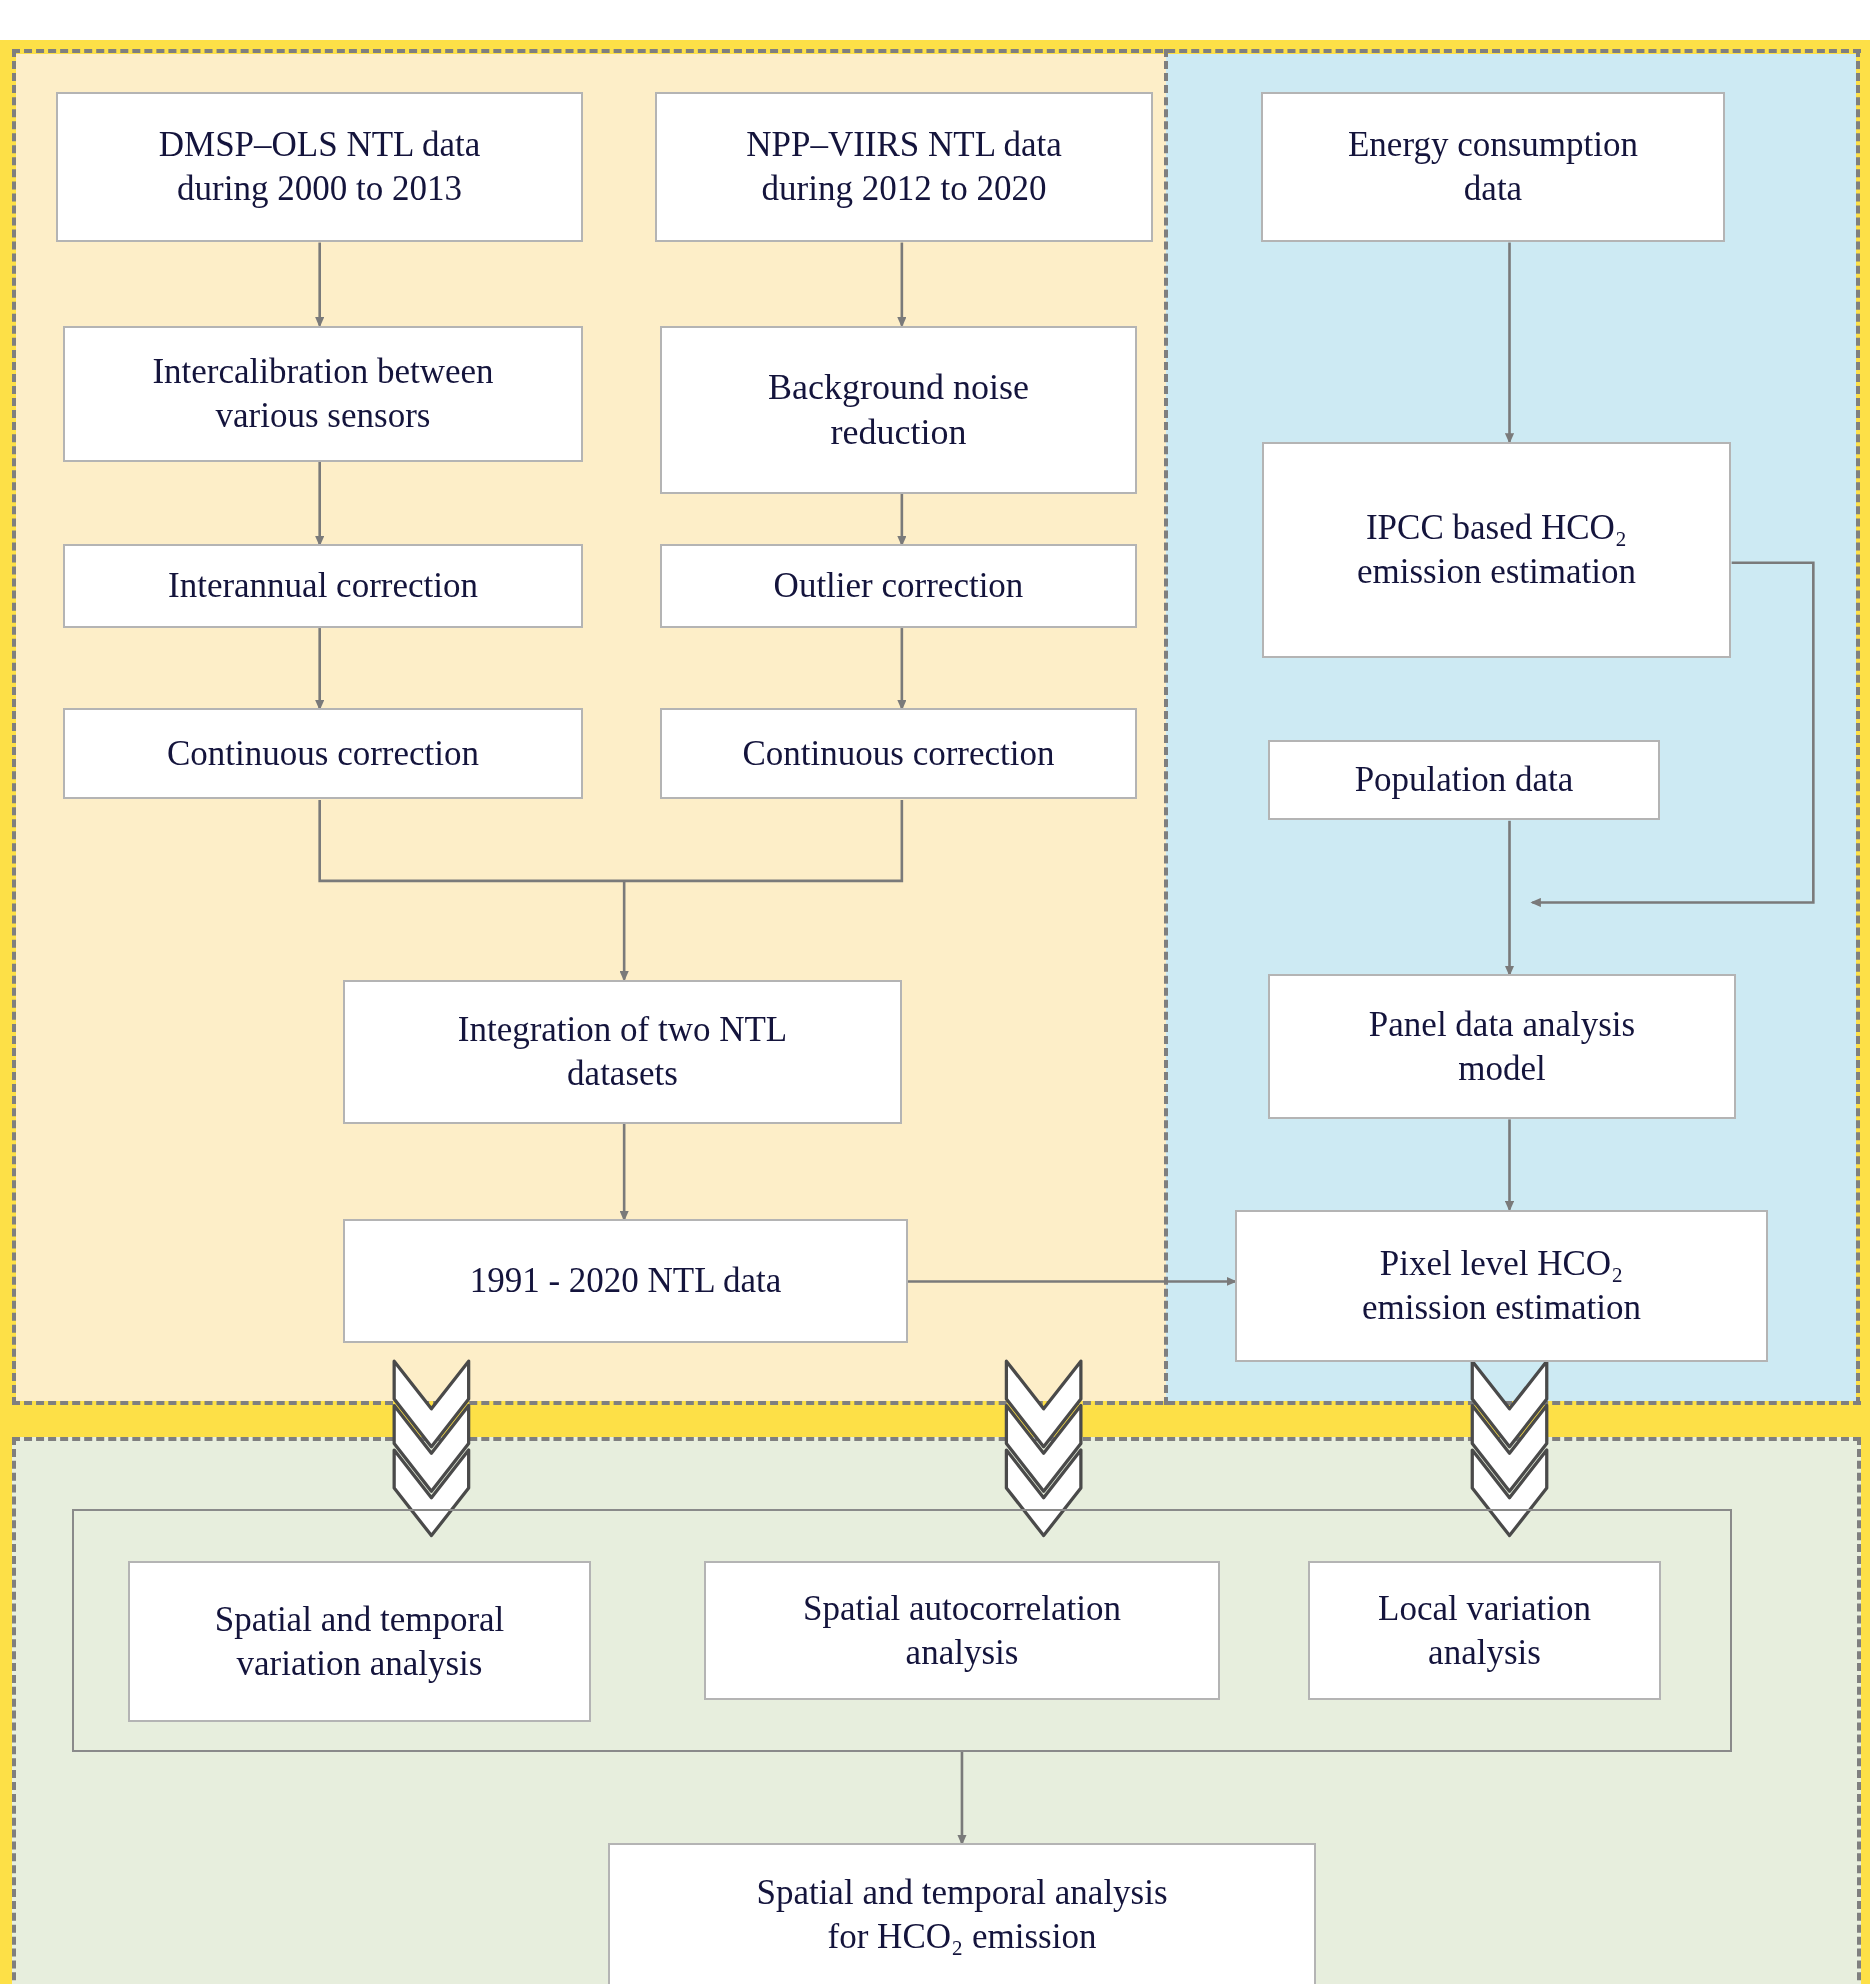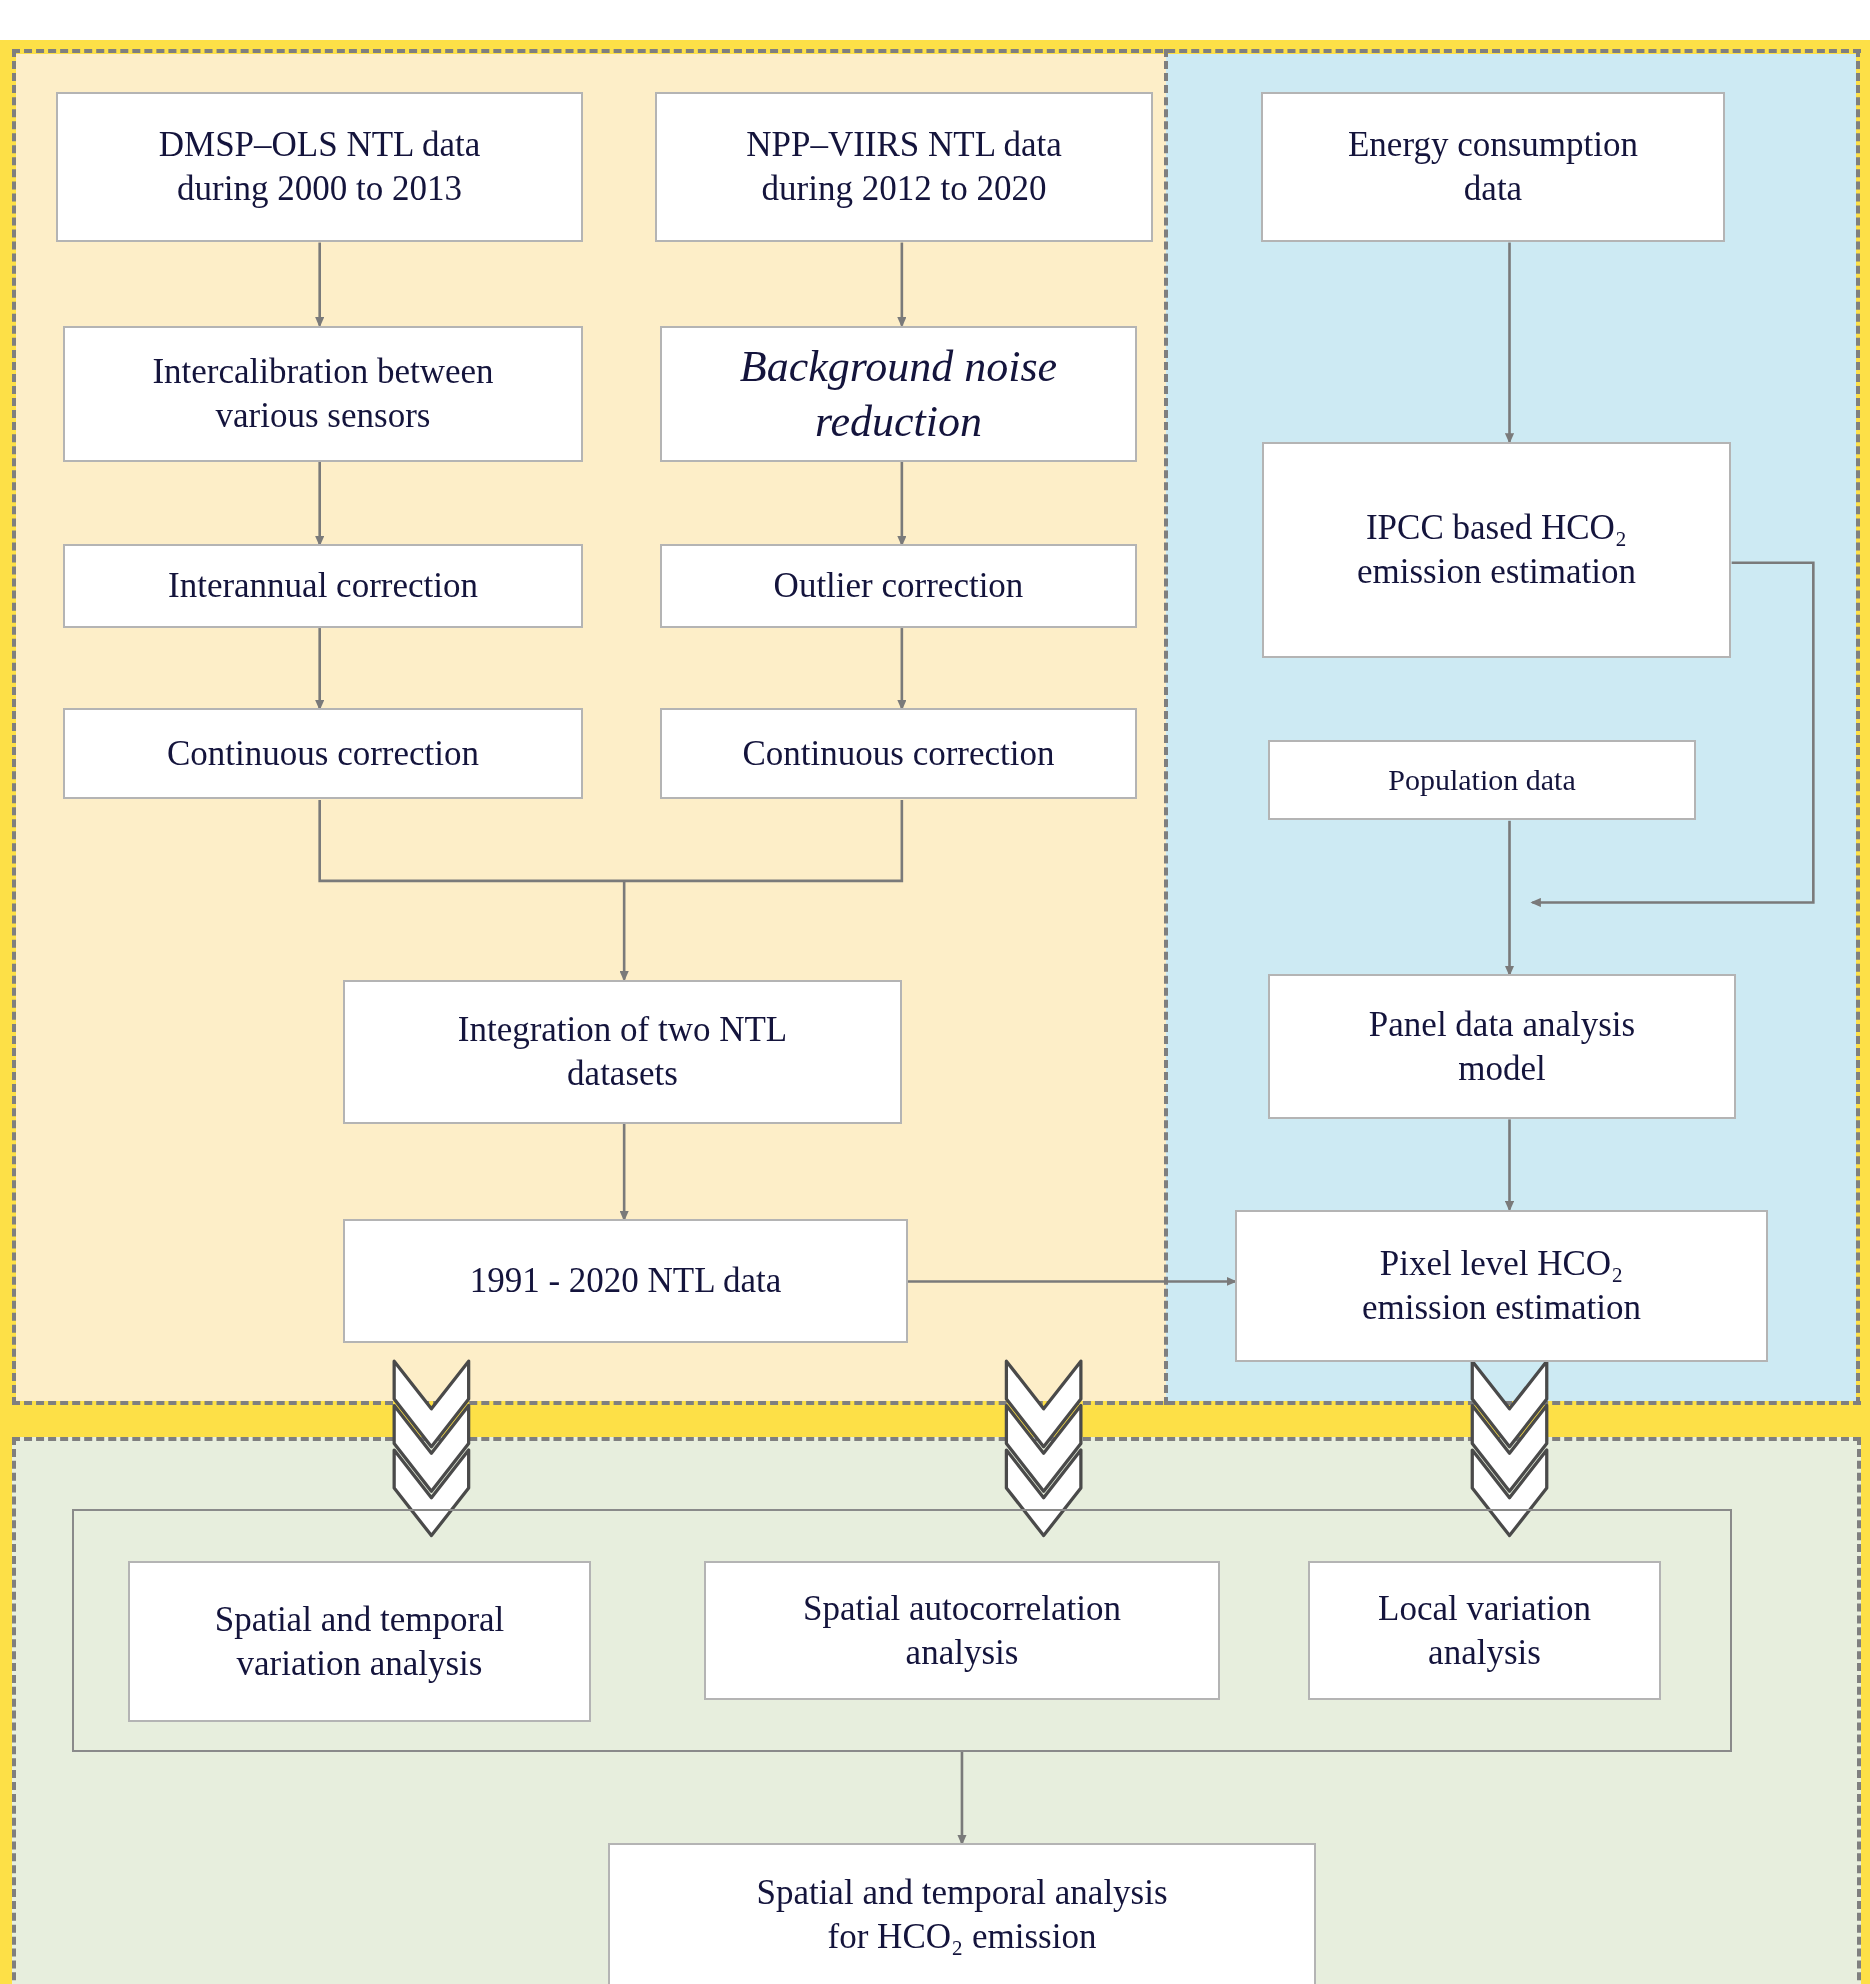--- a/index.html
+++ b/index.html
@@ -114,21 +114,21 @@
     </span>
   </div>
 
   <div class="box" style="left:63px;top:286px;width:520px;height:136px;font-size:35px;">
     <span>
       <span>Intercalibration between</span>
       <span>various sensors</span>
     </span>
   </div>
 
-  <div class="box" style="left:660px;top:286px;width:477px;height:136px;font-size:44px;font-style:italic;">
+  <div class="box" style="left:660px;top:286px;width:477px;height:168px;font-size:36px;">
     <span>
       <span>Background noise</span>
       <span>reduction</span>
     </span>
   </div>
 
   <div class="box" style="left:63px;top:504px;width:520px;height:84px;font-size:35px;">
     <span>Interannual correction</span>
   </div>
 
@@ -162,21 +162,21 @@
     </span>
   </div>
 
   <div class="box" style="left:1262px;top:402px;width:469px;height:216px;font-size:35px;">
     <span>
       <span>IPCC based HCO₂</span>
       <span>emission estimation</span>
     </span>
   </div>
 
-  <div class="box" style="left:1268px;top:700px;width:428px;height:80px;font-size:30px;">
+  <div class="box" style="left:1268px;top:700px;width:392px;height:80px;font-size:35px;">
     <span>Population data</span>
   </div>
 
   <div class="box" style="left:1268px;top:934px;width:468px;height:145px;font-size:35px;">
     <span>
       <span>Panel data analysis</span>
       <span>model</span>
     </span>
   </div>
 

